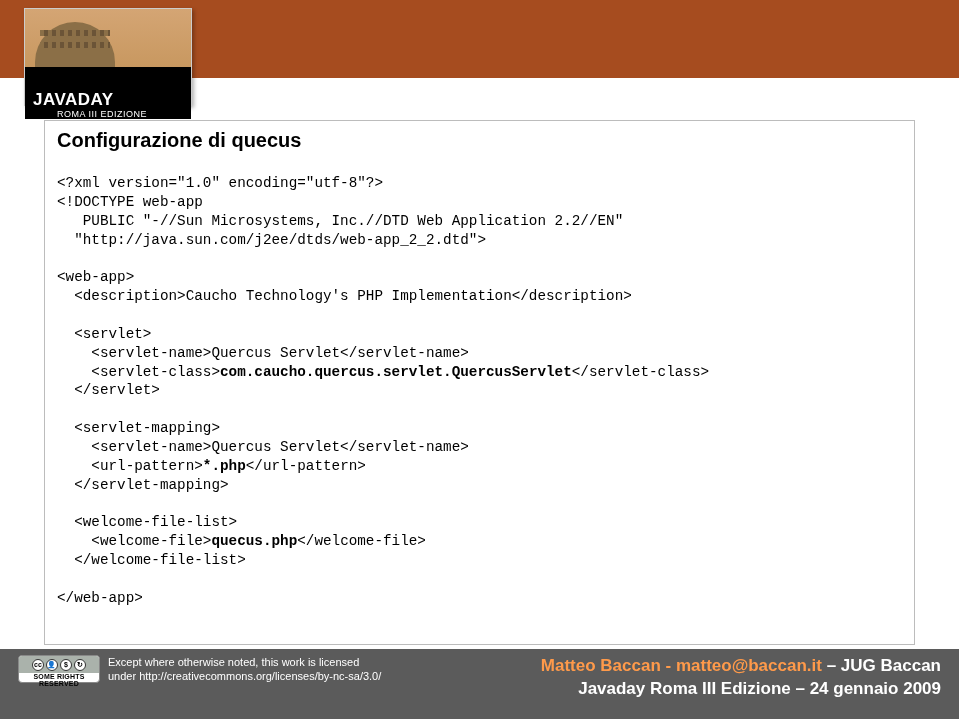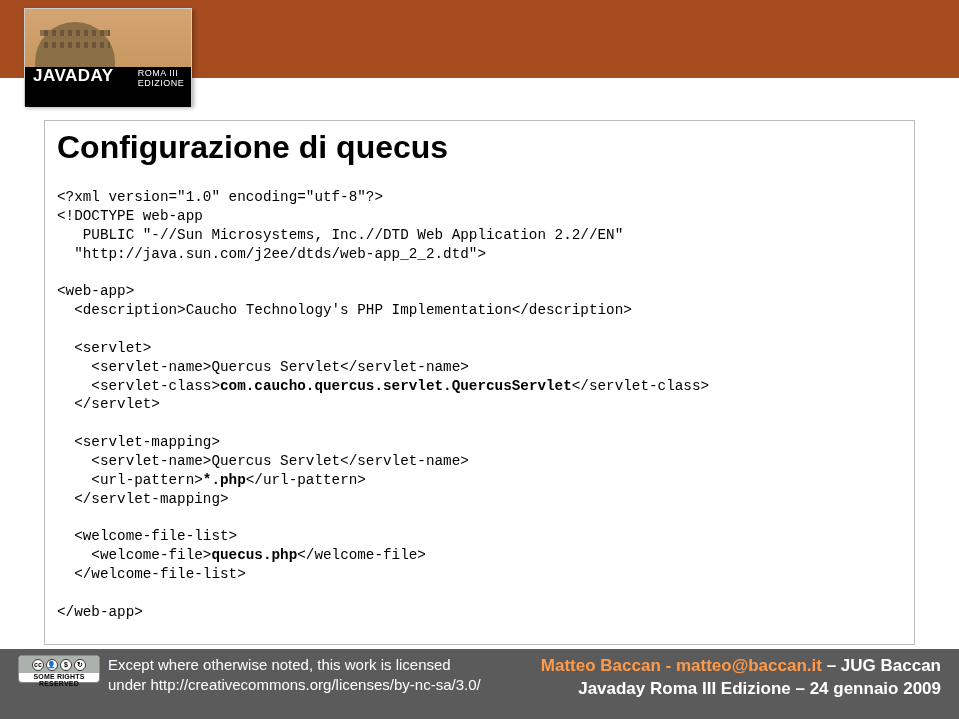--- a/index.html
+++ b/index.html
@@ -52,25 +52,25 @@
       background: repeating-linear-gradient(90deg, #8b6f47 0 4px, #6b5437 4px 8px);
     }
     .colosseum::after {
       content: '';
       position: absolute;
       top: 20px; left: 5px; right: 5px;
       height: 6px;
       background: repeating-linear-gradient(90deg, #8b6f47 0 4px, #6b5437 4px 8px);
     }
     .logo-text {
-      height: 40px;
+      height: 52px;
       background: #000;
       color: #fff;
       display: flex;
-      flex-direction: row;
+      flex-direction: column;
       justify-content: flex-end;
       align-items: flex-start;
       padding-left: 8px;
     }
     .logo-main {
       font-size: 17px;
       font-weight: bold;
       letter-spacing: 0.5px;
       line-height: 1;
     }
@@ -84,21 +84,21 @@
       position: absolute;
       left: 44px;
       right: 44px;
       top: 120px;
       bottom: 74px;
       border: 1px solid #bcbcbc;
       padding: 8px 12px;
       overflow: hidden;
     }
     .slide-title {
-      font-size: 32px;
+      font-size: 20px;
       color: #000;
       margin-bottom: 22px;
     }
     .code-block {
       font-family: "Courier New", monospace;
       font-size: 14.3px;
       line-height: 1.32;
       color: #000;
       white-space: pre;
     }
@@ -148,21 +148,21 @@
       font-weight: bold;
     }
     .cc-bottom {
       font-size: 7px;
       text-align: center;
       font-weight: bold;
       letter-spacing: 0.2px;
     }
     .license-text {
       color: #fff;
-      font-size: 15px;
+      font-size: 11px;
       line-height: 1.3;
     }
     .footer-right {
       text-align: right;
       color: #fff;
       font-size: 17px;
       font-weight: bold;
       line-height: 1.35;
     }
     .footer-right .orange { color: #ff9a4a; margin-top: 36px; }

